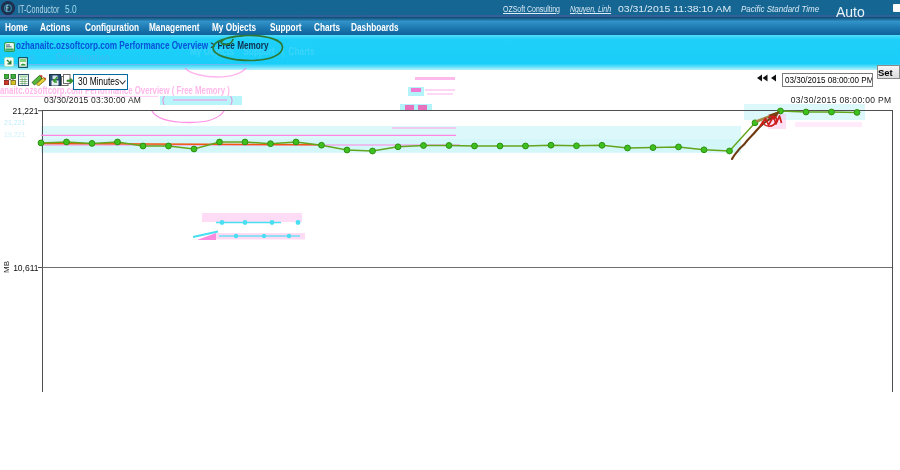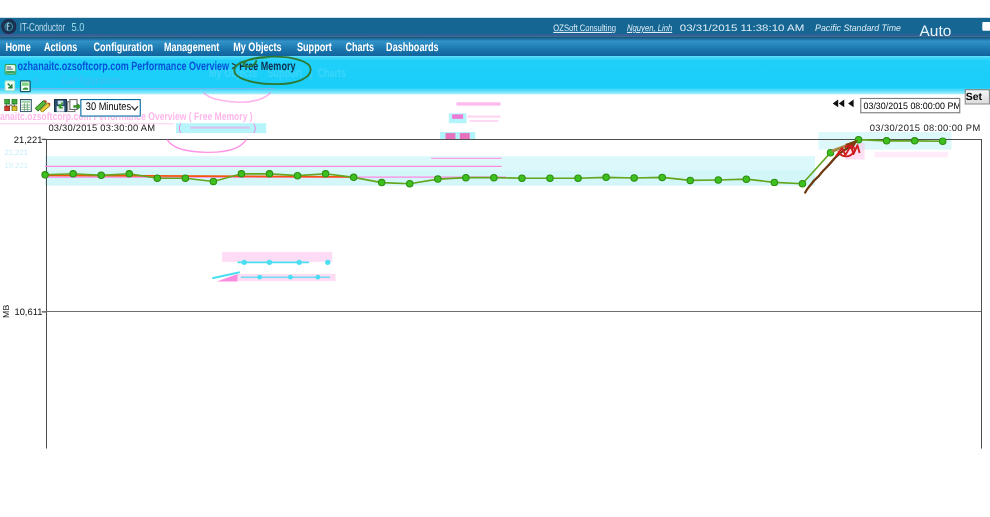--- a/index.html
+++ b/index.html
@@ -1,16 +1,16 @@
 <!DOCTYPE html>
 <html><head>
 <meta charset="utf-8">
 <style>
   html,body{margin:0;padding:0;background:#fff;}
-  #pg{position:relative;width:900px;height:392px;overflow:hidden;font-family:"Liberation Sans",sans-serif;background:#fff;margin-top:16px;}
+  #pg{position:relative;width:900px;height:392px;overflow:hidden;font-family:"Liberation Sans",sans-serif;background:#fff;}
   .ab{position:absolute;}
 </style>
 </head>
 <body>
 <div id="pg">
 
   <div class="ab" style="left:0;top:0;width:900px;height:17px;background:#156693;"></div>
   <div class="ab" style="left:0;top:15px;width:900px;height:2px;background:linear-gradient(90deg,rgba(100,85,160,0.5) 0%,rgba(100,85,160,0.3) 30%,rgba(100,85,160,0.45) 60%,rgba(100,85,160,0.3) 100%);"></div>
   <svg class="ab" style="left:1px;top:1px" width="14" height="14">
     <circle cx="7" cy="7" r="6.3" fill="#14374f" stroke="#232b52" stroke-width="1.5"></circle>

